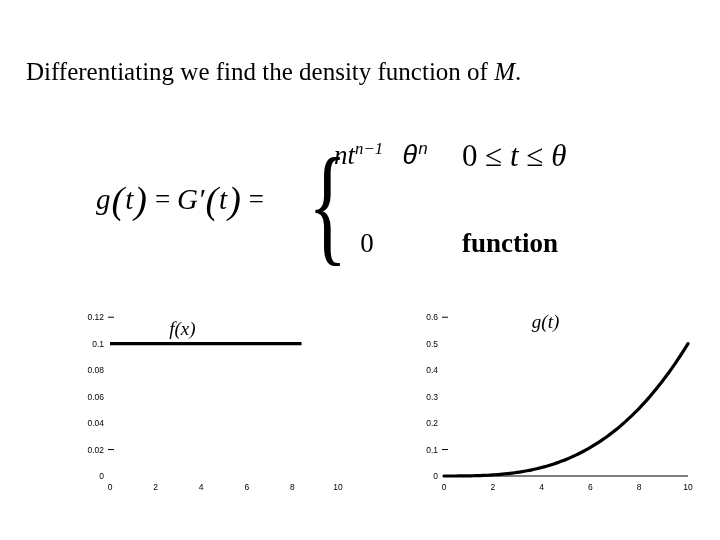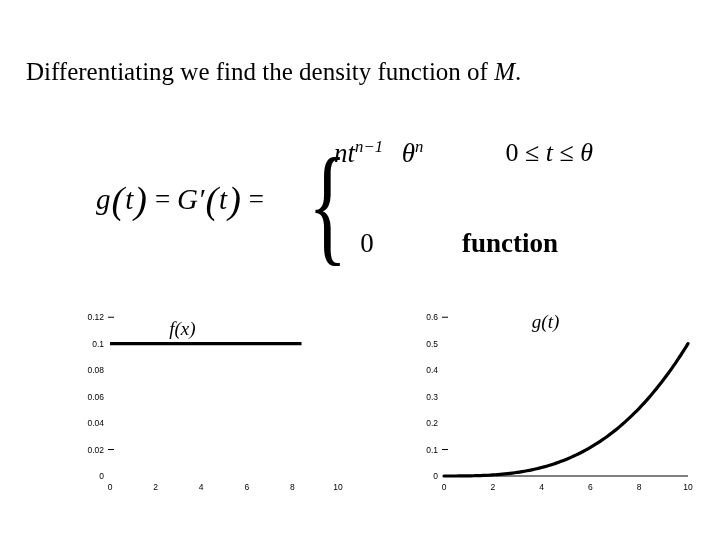--- a/index.html
+++ b/index.html
@@ -112,37 +112,38 @@
   }
   .frac .bar {
     border-top: 2px solid #000;
     height: 0;
     margin: 1px 0 2px 0;
   }
   .frac .den {
     padding: 2px 6px 0 6px;
     font-style: italic;
     white-space: nowrap;
+    font-family: Liberation Mono, monospace;
   }
   sup.exp {
     font-size: 0.62em;
     font-style: italic;
     vertical-align: super;
     line-height: 0;
   }
   .zero-case {
     display: inline-block;
     min-width: 78px;
     text-align: center;
     font-size: 27px;
     font-style: normal;
   }
   .cond {
-    margin-left: 76px;
-    font-size: 26px;
+    margin-left: 28px;
+    font-size: 31px;
     white-space: nowrap;
   }
   .cond .it { font-style: italic; }
   .cond-otherwise {
     margin-left: 56px;
     font-size: 27px;
     font-weight: bold;
     white-space: nowrap;
   }
 

